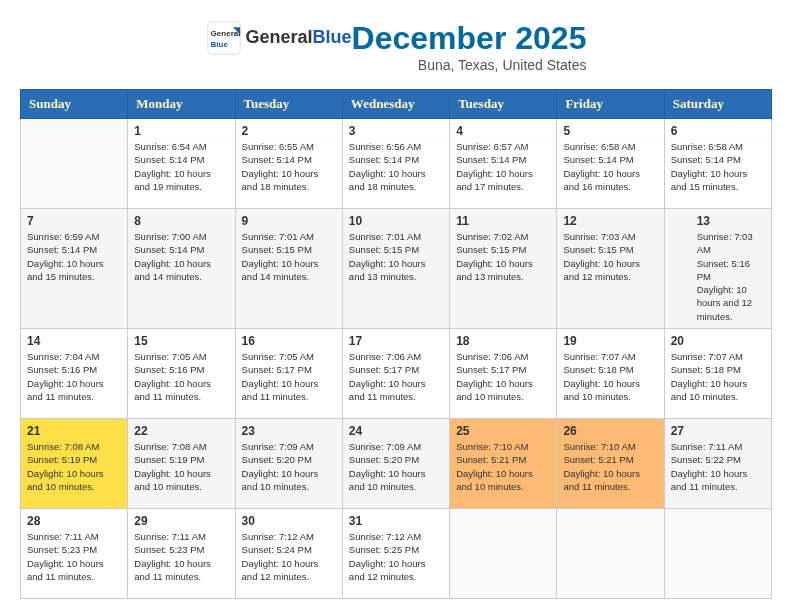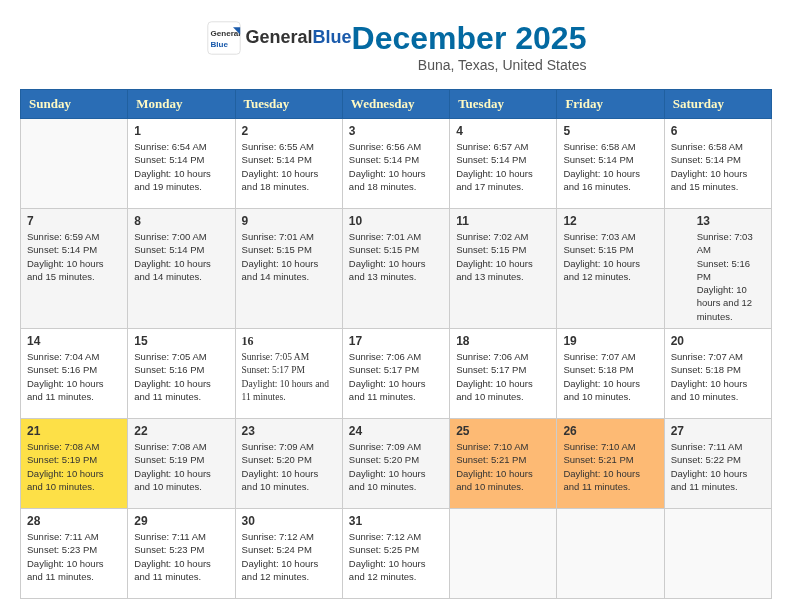--- a/index.html
+++ b/index.html
@@ -183,21 +183,21 @@
       </tr>
       <tr>
         <td style="background-color: rgb(255, 255, 255);">
           <span class="day-number">14</span>
           <div class="day-info">Sunrise: 7:04 AM<br>Sunset: 5:16 PM<br>Daylight: 10 hours and 11 minutes.</div>
         </td>
         <td style="background-color: rgb(255, 255, 255);">
           <span class="day-number">15</span>
           <div class="day-info">Sunrise: 7:05 AM<br>Sunset: 5:16 PM<br>Daylight: 10 hours and 11 minutes.</div>
         </td>
-        <td style="background-color: rgb(255, 255, 255); font-family: Liberation Serif, serif;">
+        <td style="background-color: rgb(255, 255, 255);">
           <span class="day-number">16</span>
           <div class="day-info">Sunrise: 7:05 AM<br>Sunset: 5:17 PM<br>Daylight: 10 hours and 11 minutes.</div>
         </td>
         <td style="background-color: rgb(255, 255, 255);">
           <span class="day-number">17</span>
           <div class="day-info">Sunrise: 7:06 AM<br>Sunset: 5:17 PM<br>Daylight: 10 hours and 11 minutes.</div>
         </td>
         <td style="background-color: rgb(255, 255, 255);">
           <span class="day-number">18</span>
           <div class="day-info">Sunrise: 7:06 AM<br>Sunset: 5:17 PM<br>Daylight: 10 hours and 10 minutes.</div>

